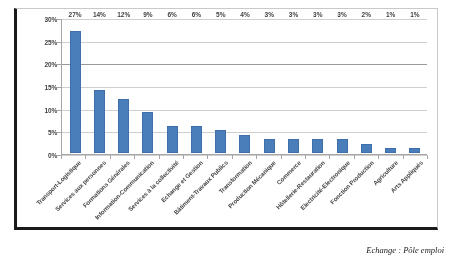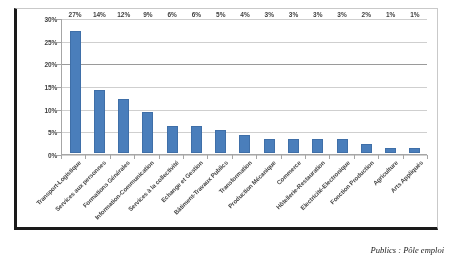--- a/index.html
+++ b/index.html
@@ -320,15 +320,15 @@
         <div class="cat-label" style="left: 236px;">Commerce</div>
         <div class="cat-label" style="left: 260px;">Hôtellerie-Restauration</div>
         <div class="cat-label" style="left: 285px;">Electricité-Electronique</div>
         <div class="cat-label" style="left: 309px;">Fonction Production</div>
         <div class="cat-label" style="left: 333px;">Agriculture</div>
         <div class="cat-label" style="left: 358px;">Arts Appliqués</div>
       </div>
 
   </div>
 
-  <div class="source-note">Publics : Pôle emploi</div>
+  <div class="source-note">Echange : Pôle emploi</div>
 
 </div>
 
 </body></html>

